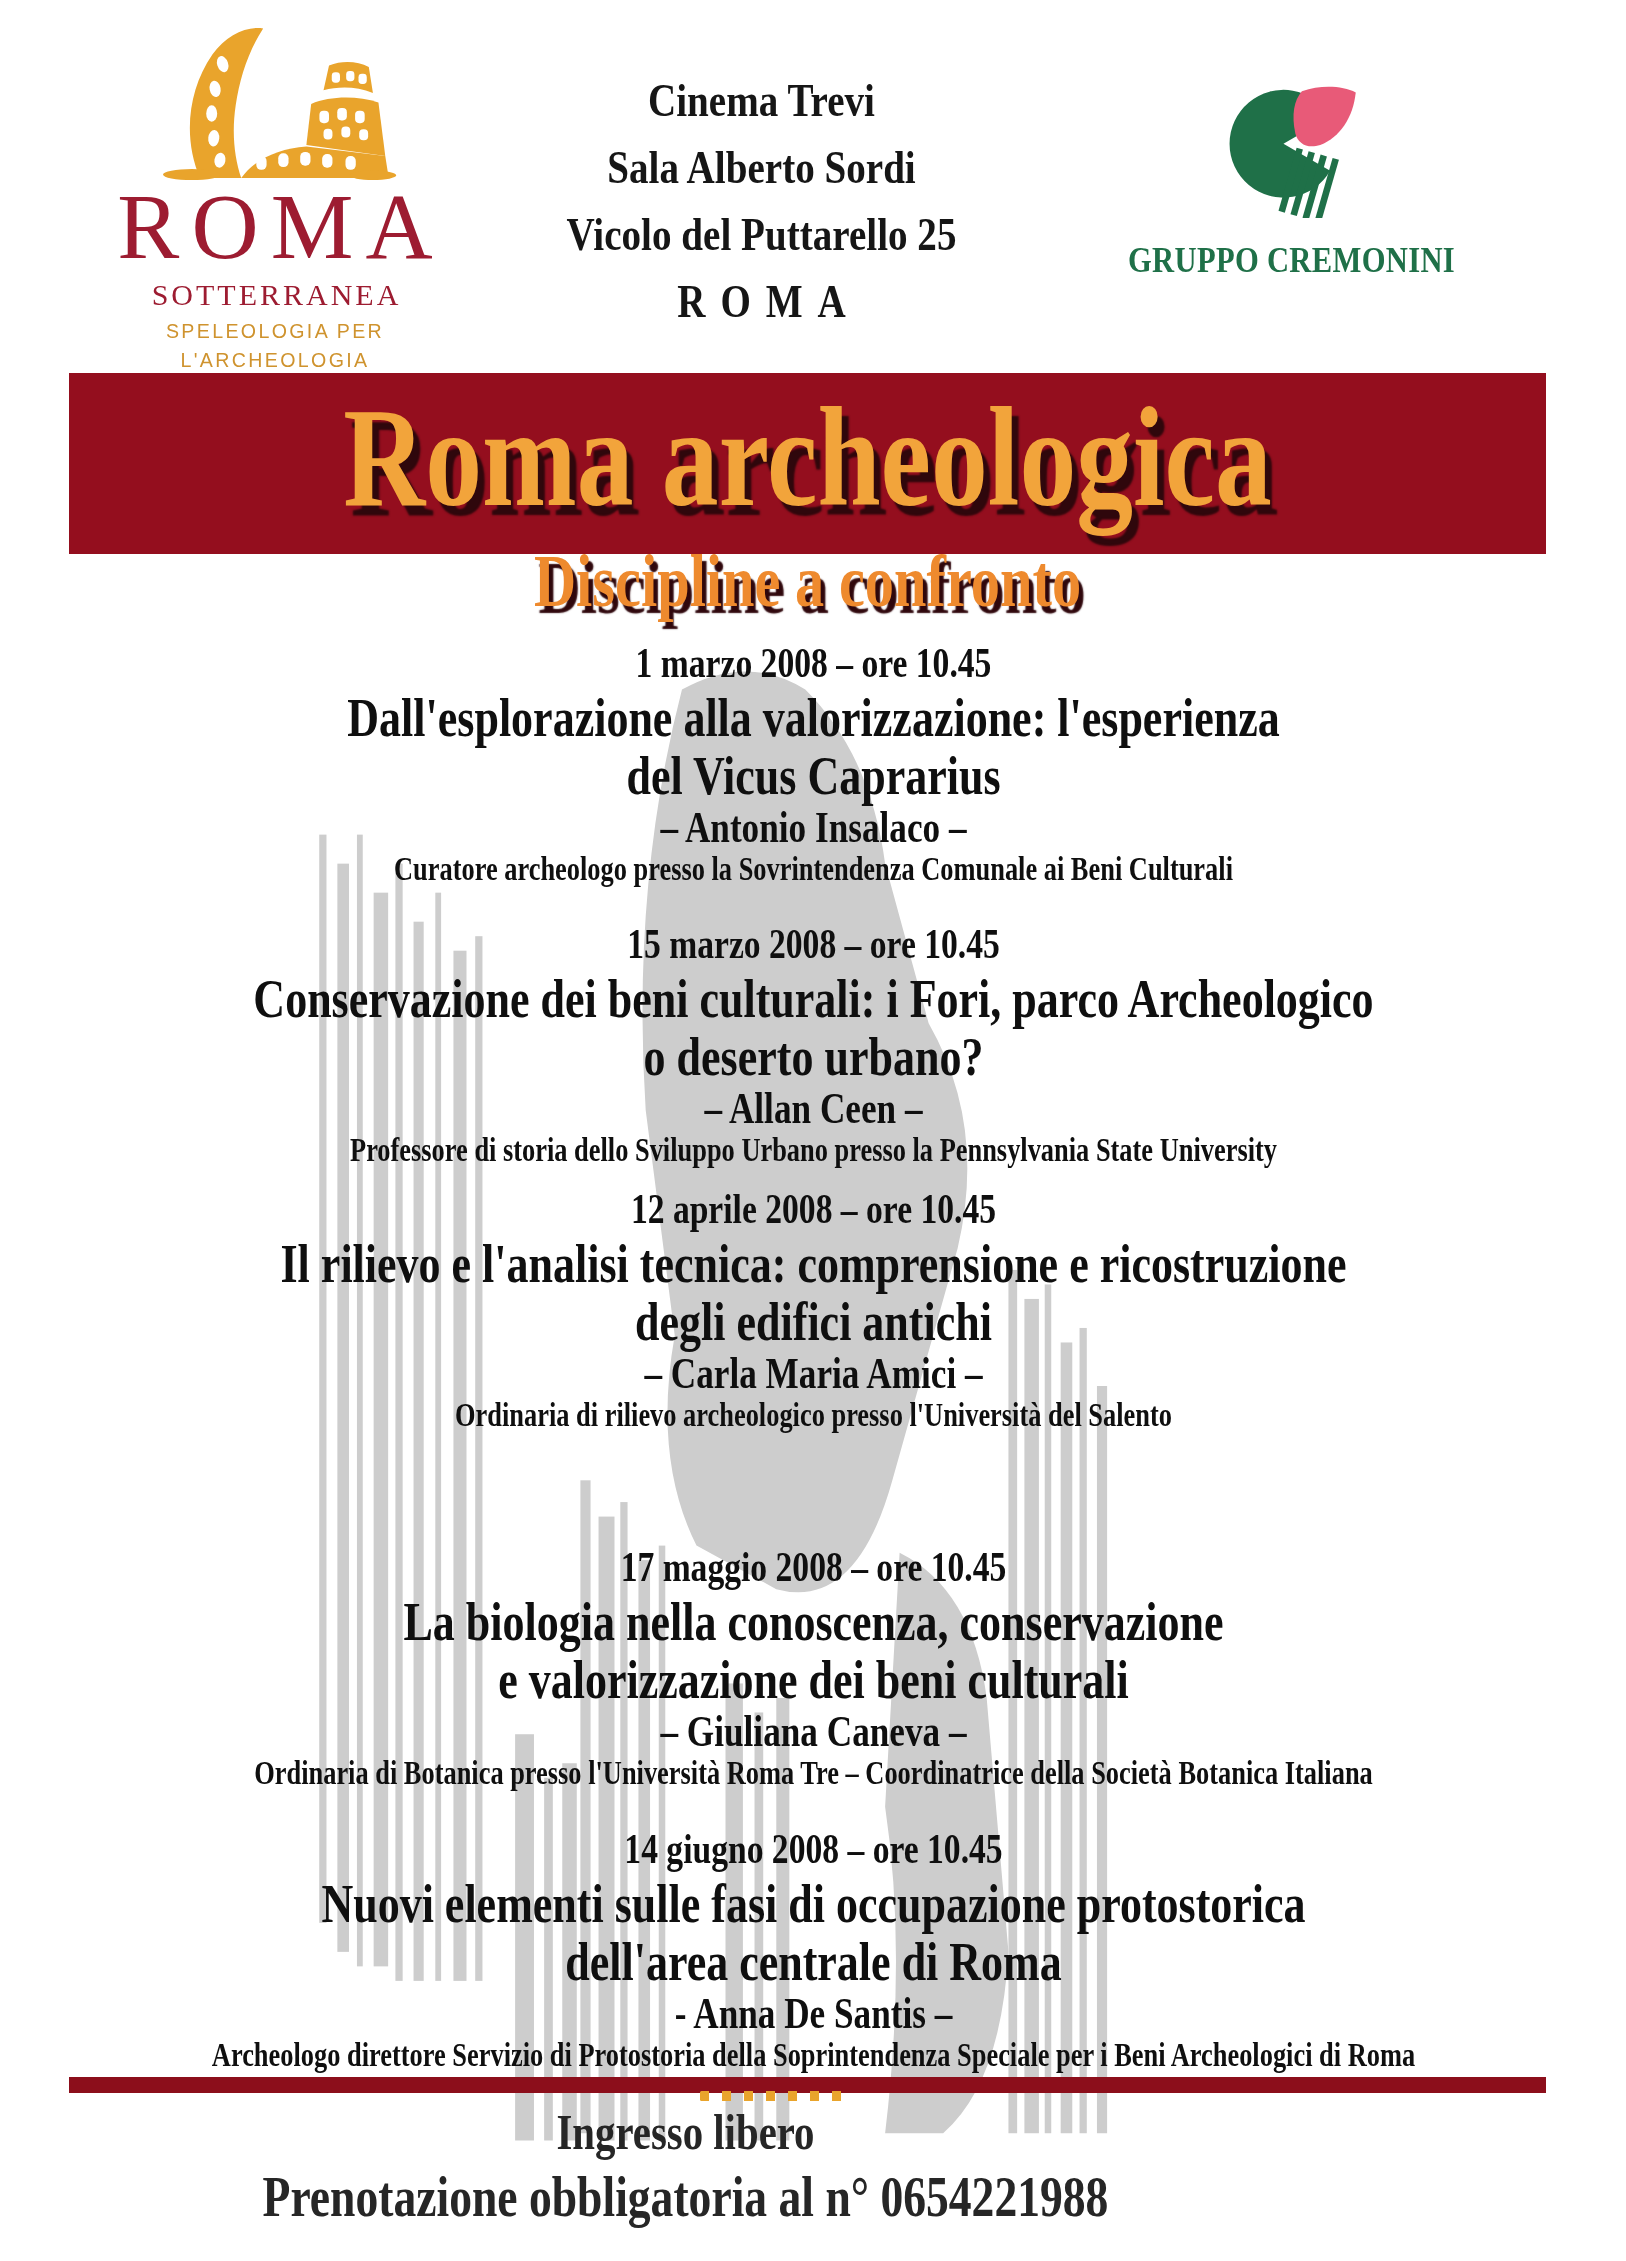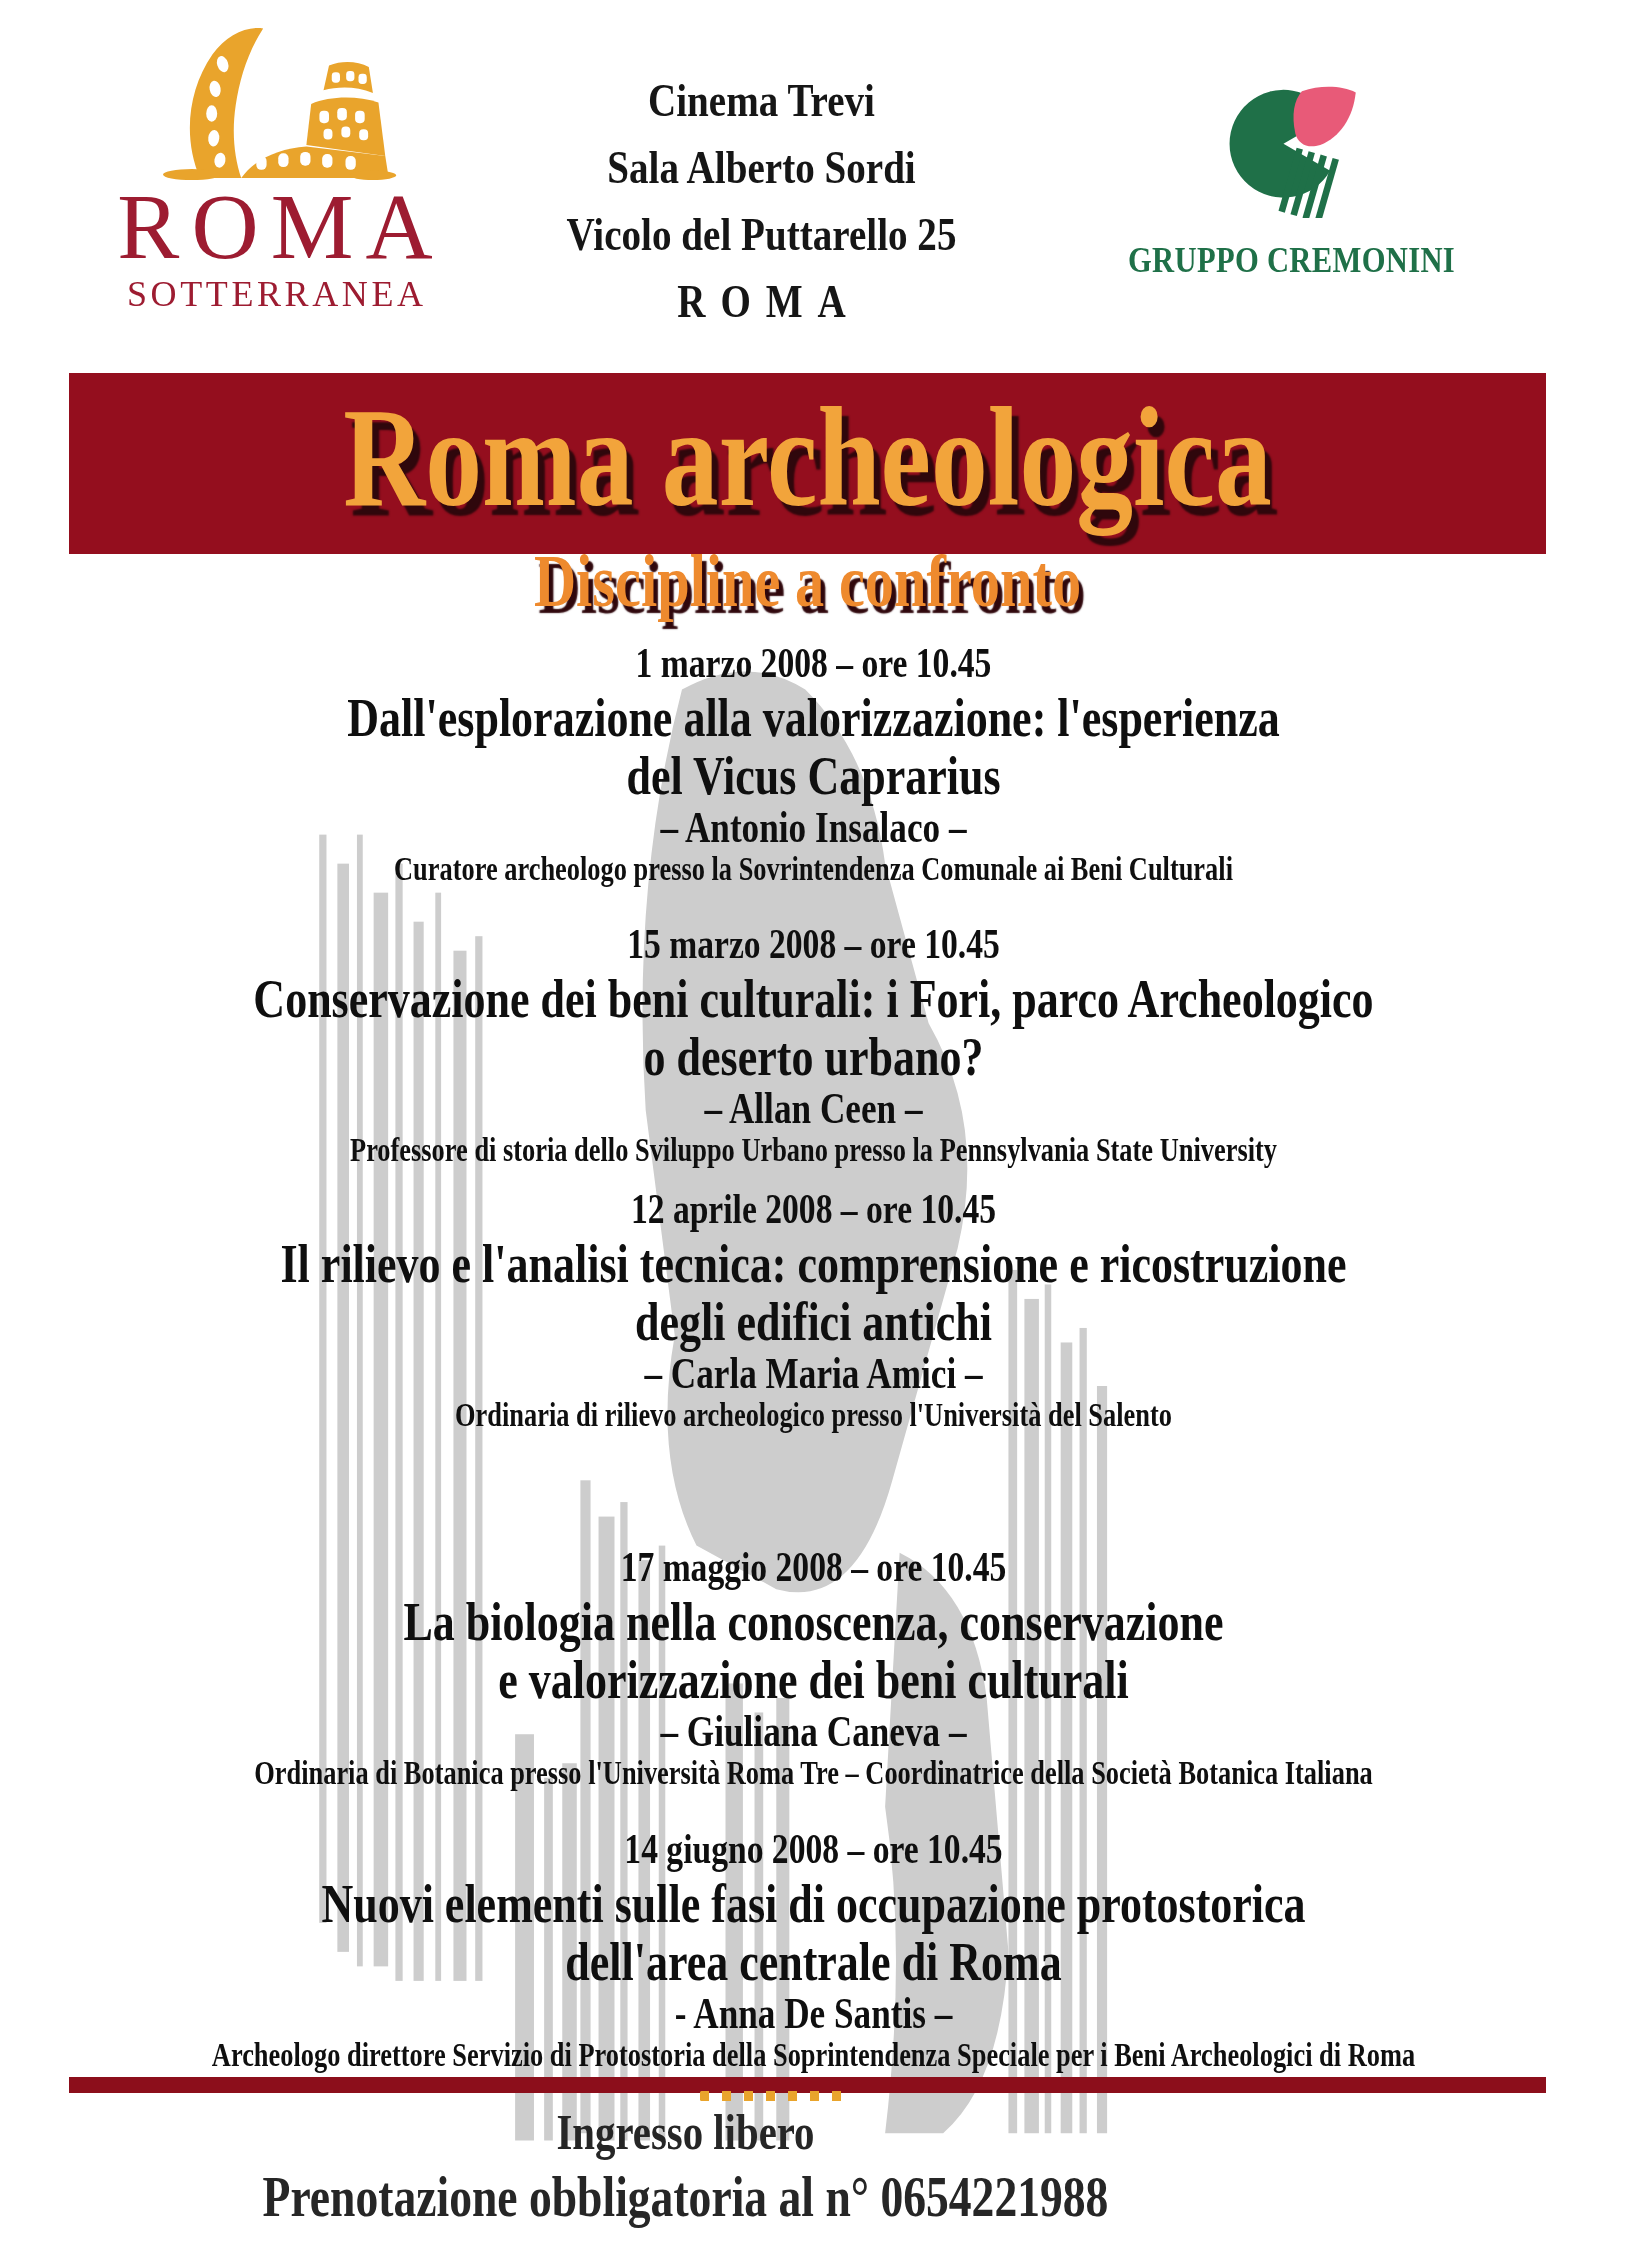--- a/index.html
+++ b/index.html
@@ -14,21 +14,21 @@
   .scx85{transform:scaleX(0.85); transform-origin:50% 50%; white-space:nowrap;}
 
   
   .watermark{position:absolute; left:174px; top:646px; width:1103px; height:1509px; z-index:0;}
 
   
   .logo-rs{left:70px; top:19px; width:410px; text-align:center;}
   .colosseum{display:block; margin:0 auto; width:247px; height:163px;}
   .rs-title{font-size:93px; line-height:90px; letter-spacing:0.13em; padding-left:0.13em;
             color:var(--logo_red); font-weight:normal;}
-  .rs-sub{font-size:36px; line-height:45px; letter-spacing:0.10em; padding-left:0.10em;
+  .rs-sub{font-size:30px; line-height:45px; letter-spacing:0.10em; padding-left:0.10em;
           color:var(--logo_red); font-weight:normal;}
   .rs-tag{display:inline-block; font-family:"Liberation Sans", sans-serif; font-size:19.6px; line-height:29px;
           letter-spacing:0.12em; color:var(--tagline_gold);
           border-bottom:3.6px solid var(--logo_red); padding:0 4.4px 6.5px 4.4px;}
   .venue{left:464px; top:67px; width:595px; text-align:center; font-weight:bold; color:#161616;}
   .venue-line{font-size:46px; line-height:67px;}
   .venue-city{letter-spacing:0.38em; padding-left:0.38em;}
   .cremonini{left:1074px; top:58px; width:435px; text-align:center;}
   .crem-mark{display:block; margin:22px auto 0 auto; width:138px; height:138px;}
   .crem-label{margin-top:20.3px; font-size:36px; line-height:44px; font-weight:bold;
@@ -125,20 +125,21 @@
         <rect x="250" y="156" width="13" height="16" rx="6"></rect>
         <rect x="276" y="153" width="13" height="16" rx="6"></rect>
         <rect x="302" y="157" width="13" height="16" rx="6"></rect>
         <rect x="262" y="74" width="12" height="15" rx="5"></rect>
         <rect x="283" y="72" width="12" height="15" rx="5"></rect>
         <rect x="301" y="76" width="12" height="15" rx="5"></rect>
       </g>
     </svg>
     <div class="rs-title">ROMA</div>
     <div class="rs-sub">SOTTERRANEA</div>
+    <div class="rs-tag">SPELEOLOGIA PER L'ARCHEOLOGIA</div>
   </div>
 
   <div class="layer venue">
     <div class="venue-line scx85">Cinema Trevi</div>
     <div class="venue-line scx85">Sala Alberto Sordi</div>
     <div class="venue-line scx85">Vicolo del Puttarello 25</div>
     <div class="venue-line venue-city scx85">ROMA</div>
   </div>
 
   <div class="layer cremonini">

